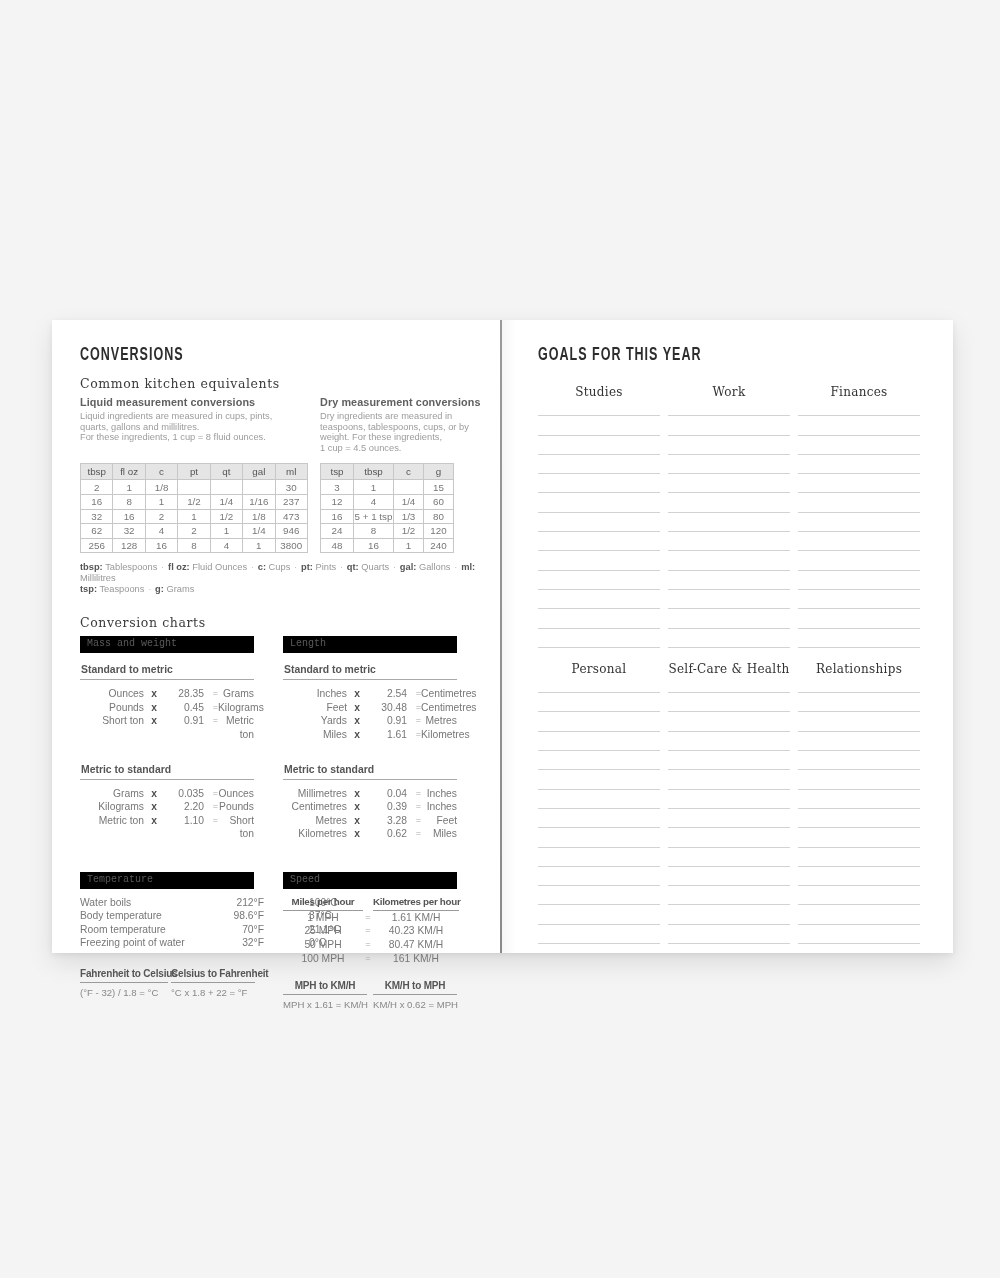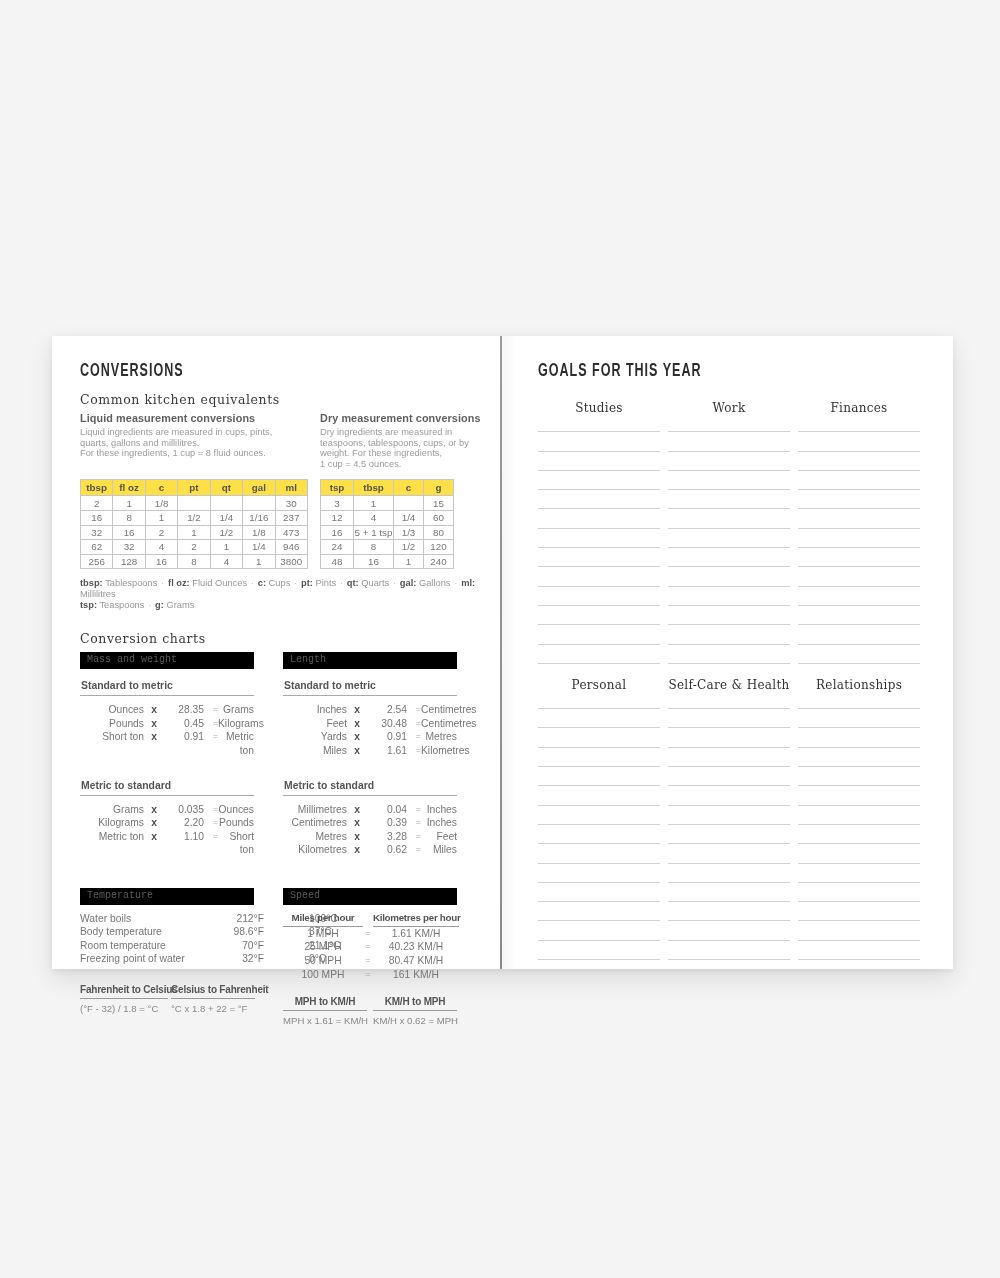--- a/index.html
+++ b/index.html
@@ -4,21 +4,21 @@
 <style>
   html,body { margin:0; padding:0; }
   body {
     width:1000px; height:1278px;
     background:#f5f4f4;
     font-family:"Liberation Sans", sans-serif;
     position:relative;
     overflow:hidden;
   }
   .spread {
-    position:absolute; left:52px; top:336px;
+    position:absolute; left:52px; top:320px;
     width:901px; height:633px;
     background:#ffffff;
     box-shadow:0 10px 24px rgba(0,0,0,.10), 0 2px 6px rgba(0,0,0,.07);
     display:flex;
   }
   .page { box-sizing:border-box; position:relative; }
   .page.left  { width:448px; padding:24px 0 0 28px; }
   .spine { width:2px; background:linear-gradient(#9a9a9a,#8a8a8a); }
   .page.right { flex:1; padding:24px 0 0 36px;
                 background:linear-gradient(to right, #f6f6f6 0, #ffffff 14px); }
@@ -43,21 +43,21 @@
   }
   .cols-text p {
     margin:0; font-size:9.3px; line-height:10.6px; color:#9c9c9c;
     white-space:pre-line; width:230px;
   }
   .cols-text .dry p { width:165px; }
 
   .cols-tables { display:grid; grid-template-columns:240px auto; margin-top:10px; }
   table.kt { border-collapse:collapse; table-layout:fixed; }
   table.kt th, table.kt td { border:1px solid #c7c7c7; text-align:center; padding:0; }
-  table.kt th { background:#fde047; color:#555; font-weight:700; font-size:9.8px; height:15px; }
+  table.kt th { background:#e5e5e5; color:#555; font-weight:400; font-size:9.8px; height:15px; }
   table.kt td { color:#777; font-size:9.8px; height:13.6px; }
   .tbl-liquid table.kt { width:228px; }
   .tbl-dry table.kt { width:133px; }
 
   .footnote { margin-top:9px; font-size:9.3px; line-height:11px; color:#989898; }
   .footnote b { color:#555; font-weight:700; }
   .footnote .sep { color:#b5b5b5; padding:0 4px; font-size:8px; }
 
   h2.charts-h { margin-top:20px; }
 

